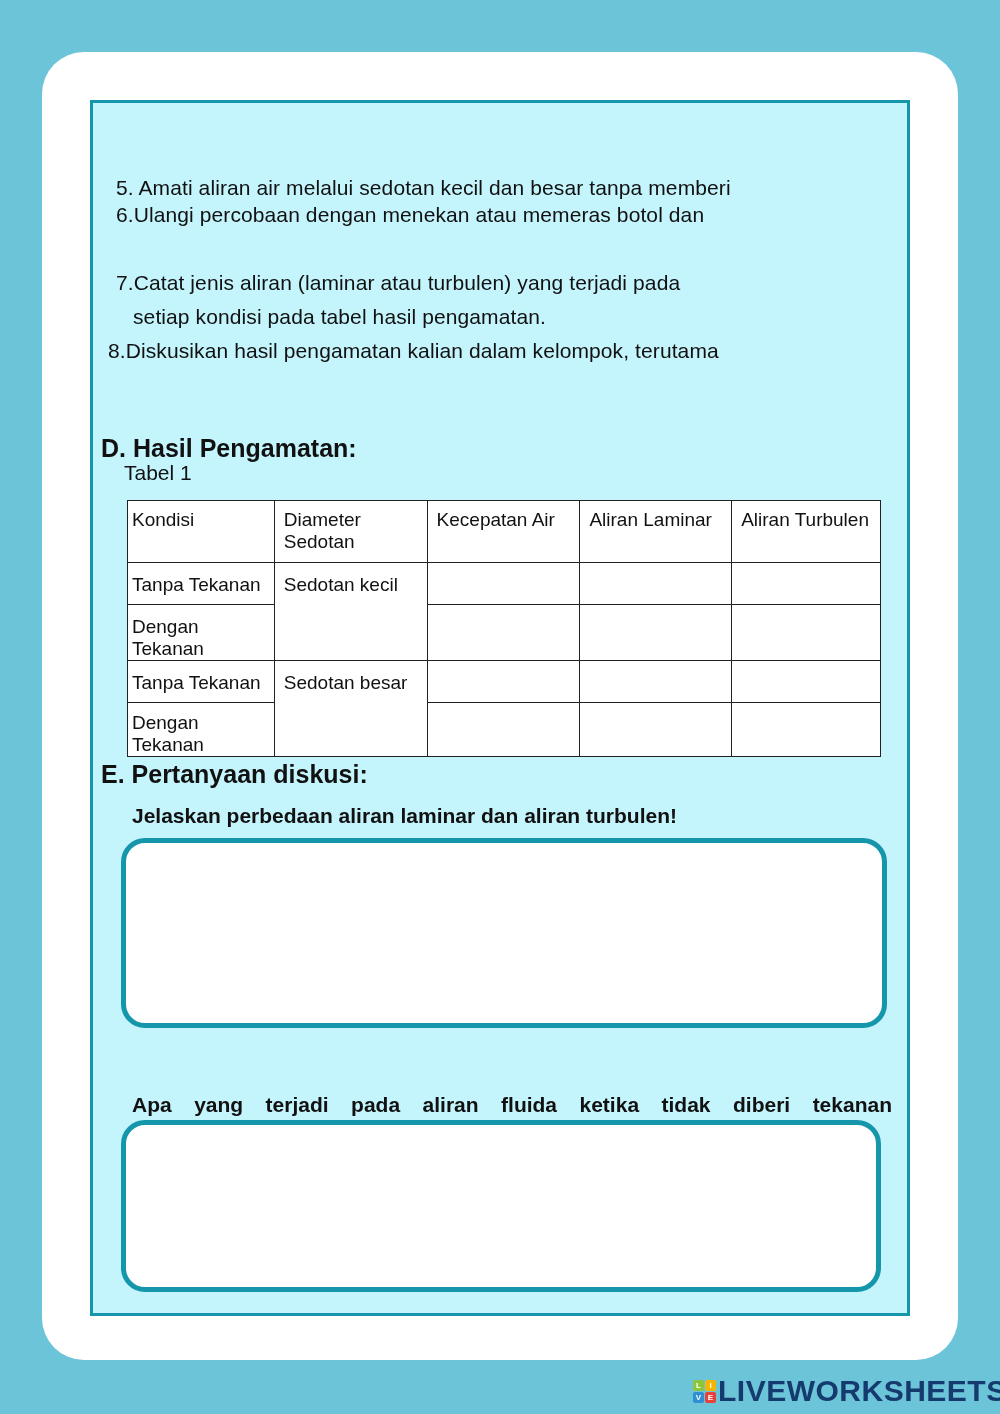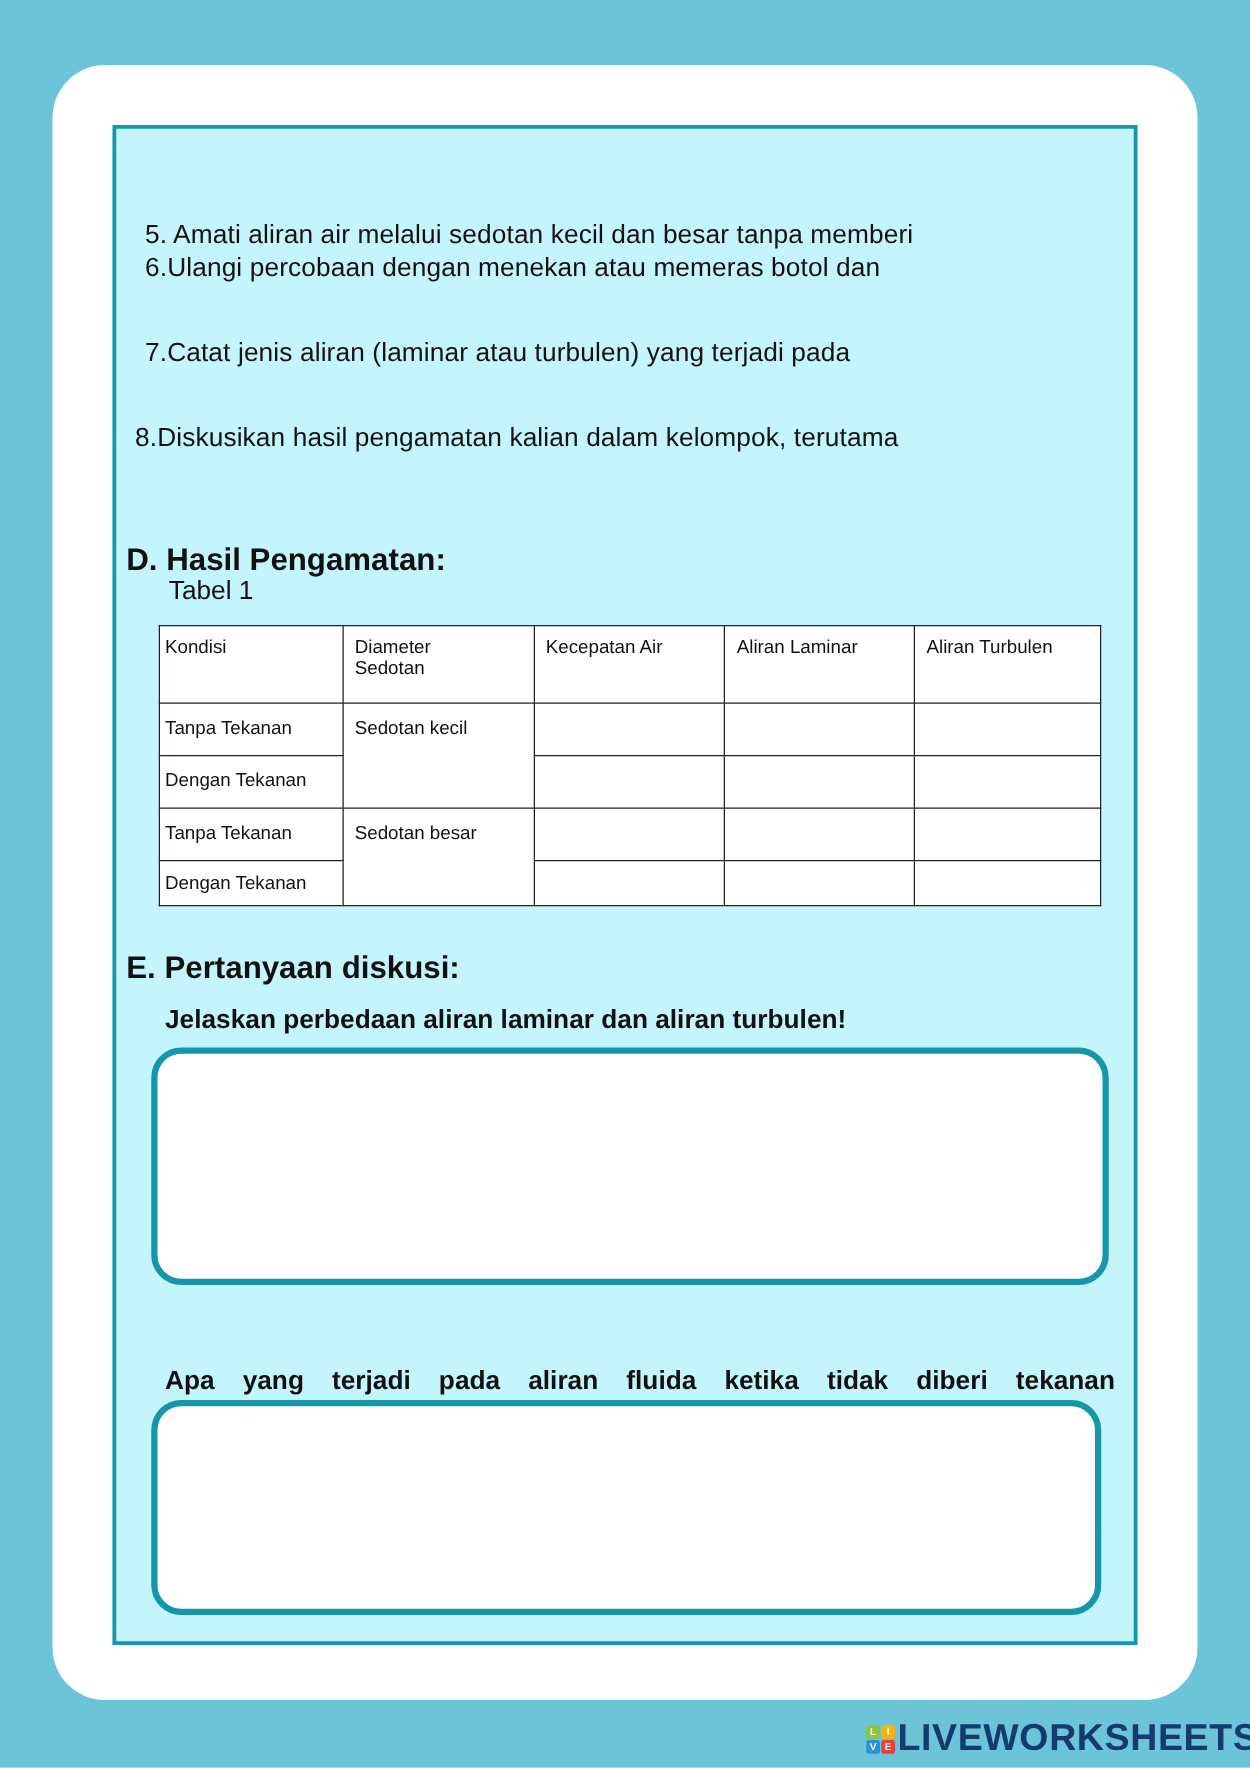--- a/index.html
+++ b/index.html
@@ -17,21 +17,21 @@
     }
     .step { position: absolute; font-size: 21px; line-height: 34px; letter-spacing: 0.1px; }
     .step .l2 { display: block; }
     .heading { position: absolute; font-size: 25px; font-weight: bold; }
     .tabel-label { position: absolute; font-size: 21px; }
     table.obs {
       position: absolute; left: 127px; top: 500px; width: 754px;
       border-collapse: collapse; background: #fff;
     }
     table.obs td {
-      border: 1.5px solid #222; vertical-align: top; font-size: 15px;
+      border: 1.5px solid #222; vertical-align: top; font-size: 19px;
       padding: 8px 4px 0 4px; color: #111; font-family: "Liberation Sans", sans-serif;
     }
     table.obs td.rs { vertical-align: top; }
     .question { position: absolute; font-size: 21px; font-weight: bold; }
     .answer-box {
       position: absolute; background: #fff; border: 5px solid #1596ab; border-radius: 24px;
       box-sizing: border-box;
     }
     .answer-box textarea {
       width: 100%; height: 100%; border: none; background: transparent; resize: none;
@@ -50,27 +50,28 @@
 <div class="inner"></div>
 
 <div class="step" style="left:116px; top:130px;margin-top:41px;">
   <span>5. Amati aliran air melalui sedotan kecil dan besar tanpa memberi</span>
 </div>
 <div class="step" style="left:116px; top:198px;">
   <span>6.Ulangi percobaan dengan menekan atau memeras botol dan</span>
 </div>
 <div class="step" style="left:116px; top:266px;">
   <span>7.Catat jenis aliran (laminar atau turbulen) yang terjadi pada</span>
+  <span class="l2" style="padding-left:17px;">setiap kondisi pada tabel hasil pengamatan.</span>
 </div>
 <div class="step" style="left:108px; top:334px;">
   <span>8.Diskusikan hasil pengamatan kalian dalam kelompok, terutama</span>
 </div>
 
 <div class="heading" style="left:101px; top:434px;">D. Hasil Pengamatan:</div>
-<div class="tabel-label" style="left:135px; top:461px;">Tabel 1</div>
+<div class="tabel-label" style="left:124px; top:461px;">Tabel 1</div>
 
 <table class="obs">
   <colgroup>
     <col style="width:147px">
       <col style="width:153px">
       <col style="width:153px">
       <col style="width:152px">
       <col style="width:149px">
   </colgroup>
   <tbody>

